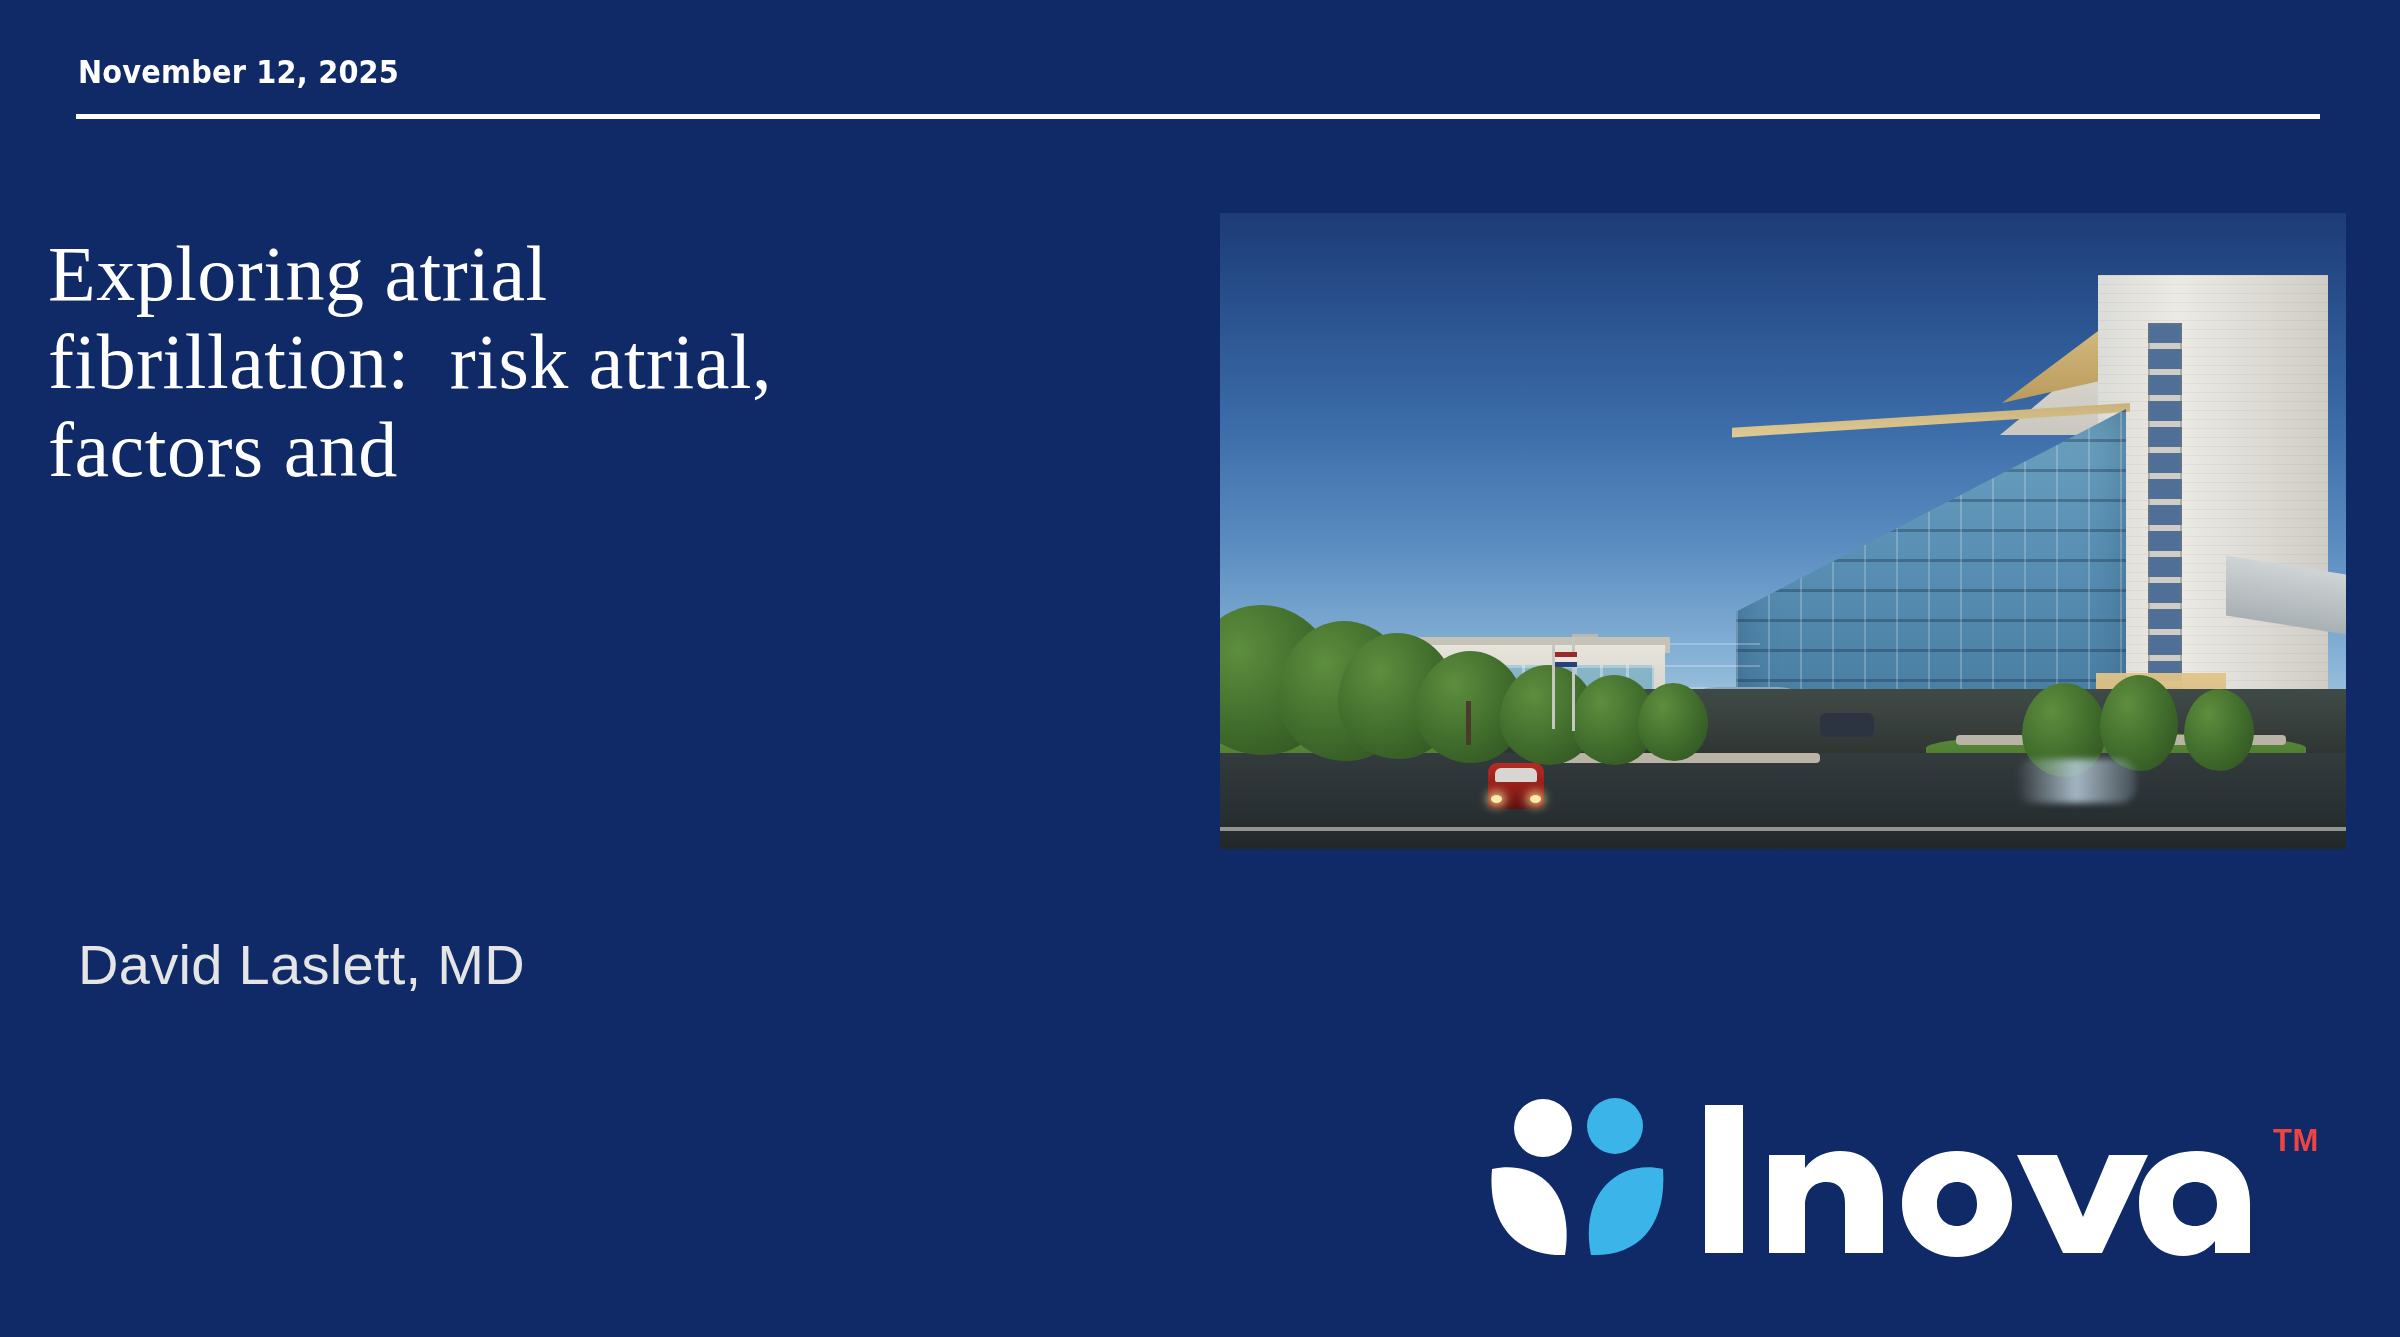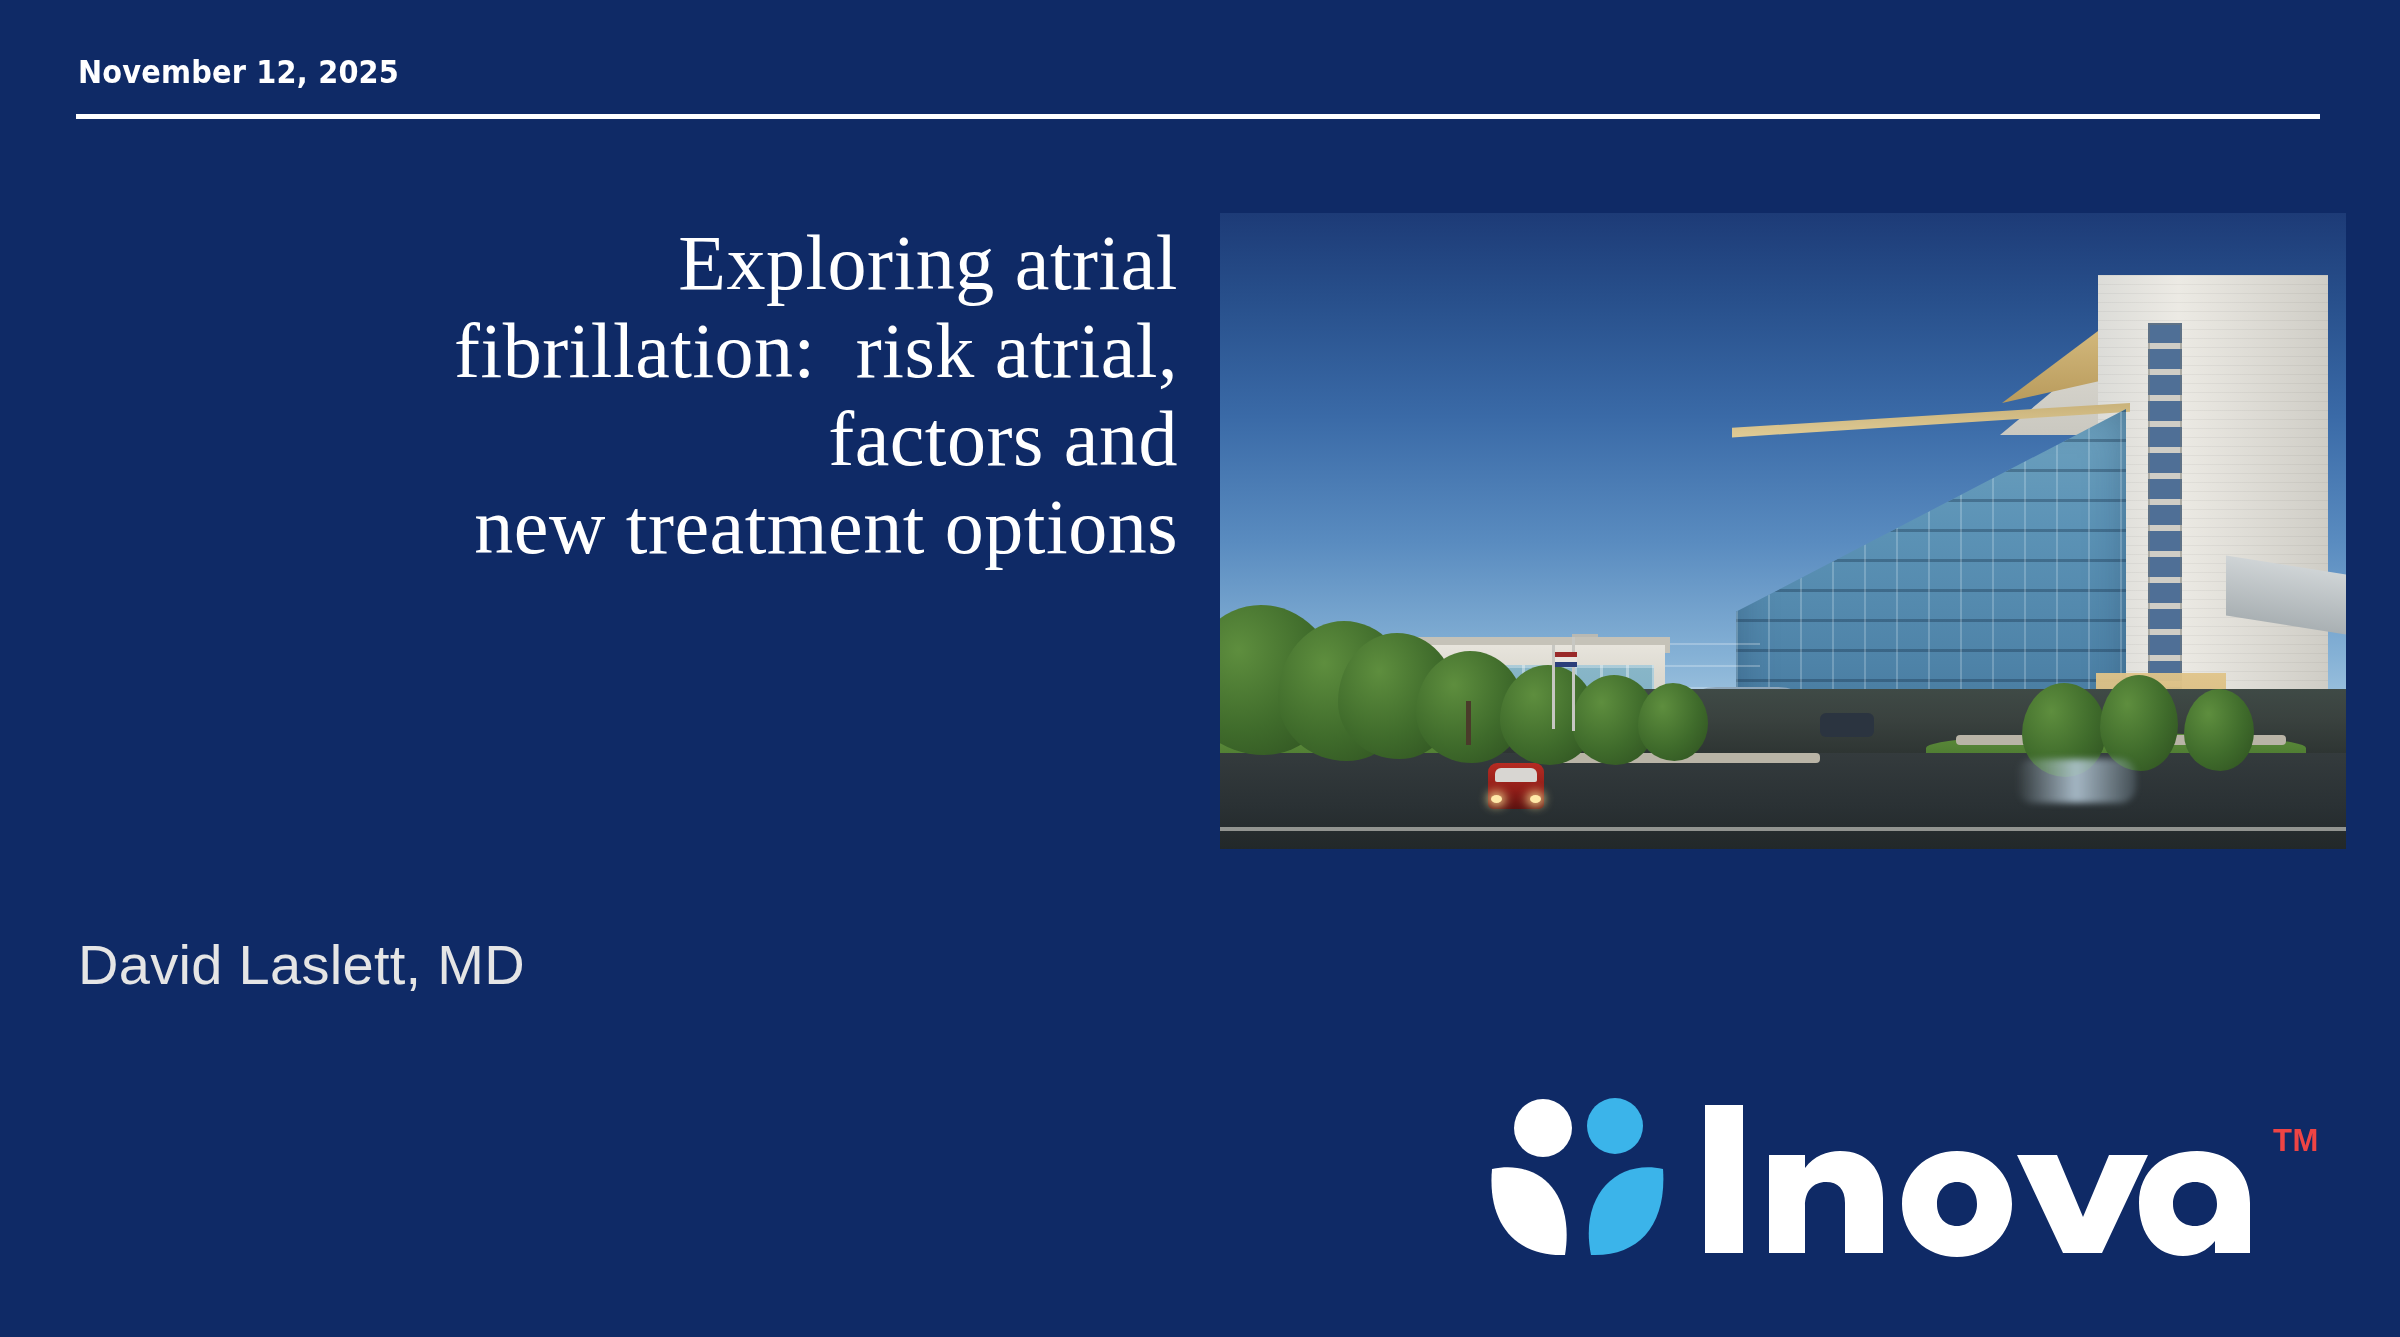--- a/index.html
+++ b/index.html
@@ -41,23 +41,22 @@
     top: 114px;
     width: 2244px;
     height: 5px;
     background: #ffffff;
   }
 
   
   .title-block {
     position: absolute;
     left: 48px;
-    top: 219px;
+    top: 230px;
     width: 1130px;
-    text-align: right;
   }
   .title-line {
     color: #ffffff;
     font-family: "Liberation Serif", "DejaVu Serif", serif;
     font-size: 78px;
     font-weight: normal;
     line-height: 1.13;
     letter-spacing: 0.5px;
     white-space: pre;
   }
@@ -423,21 +422,20 @@
 
 <div class="slide">
 
   <div class="date-label">November 12, 2025</div>
   <div class="header-rule"></div>
 
   <div class="title-block">
     <div class="title-line">Exploring atrial</div>
     <div class="title-line">fibrillation:  risk atrial,</div>
     <div class="title-line">factors and</div>
-    <div class="title-line">new treatment options</div>
   </div>
 
   <div class="author">David Laslett, MD</div>
 
   <div class="photo">
     <div class="ph-sky"></div>
 
     <div class="wing-peak"></div>
     <div class="wing-peak-gold"></div>
 

